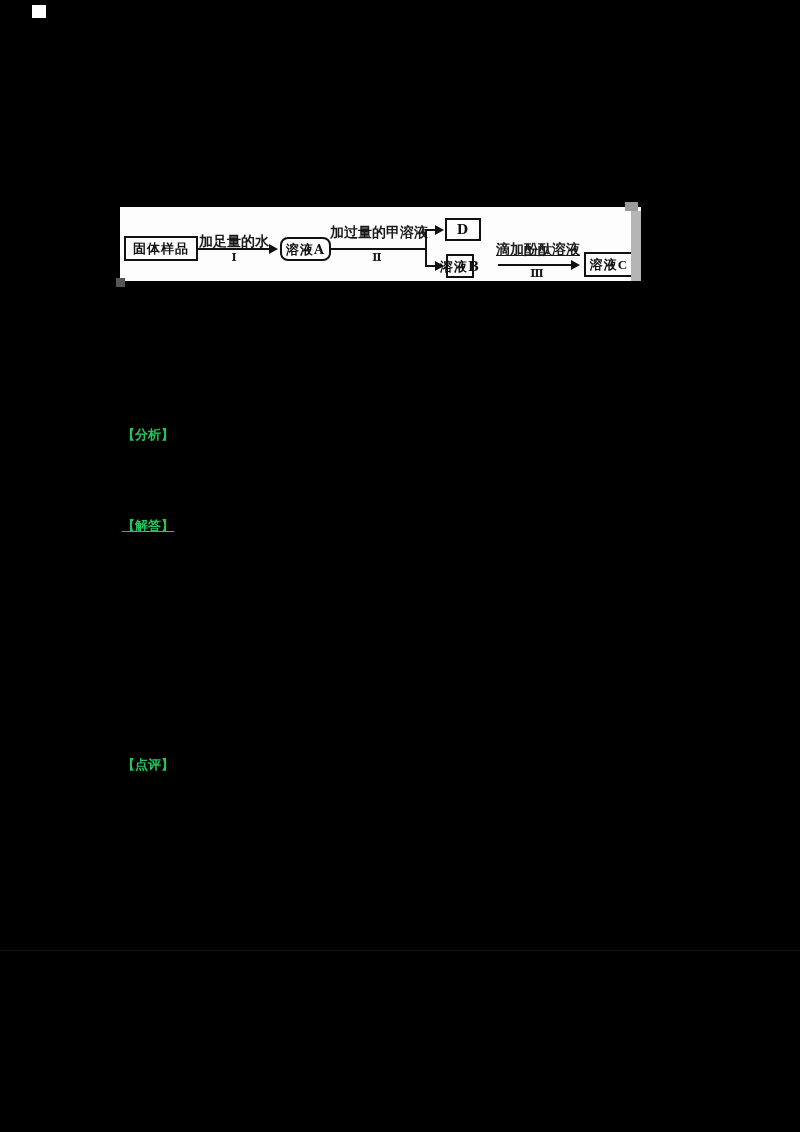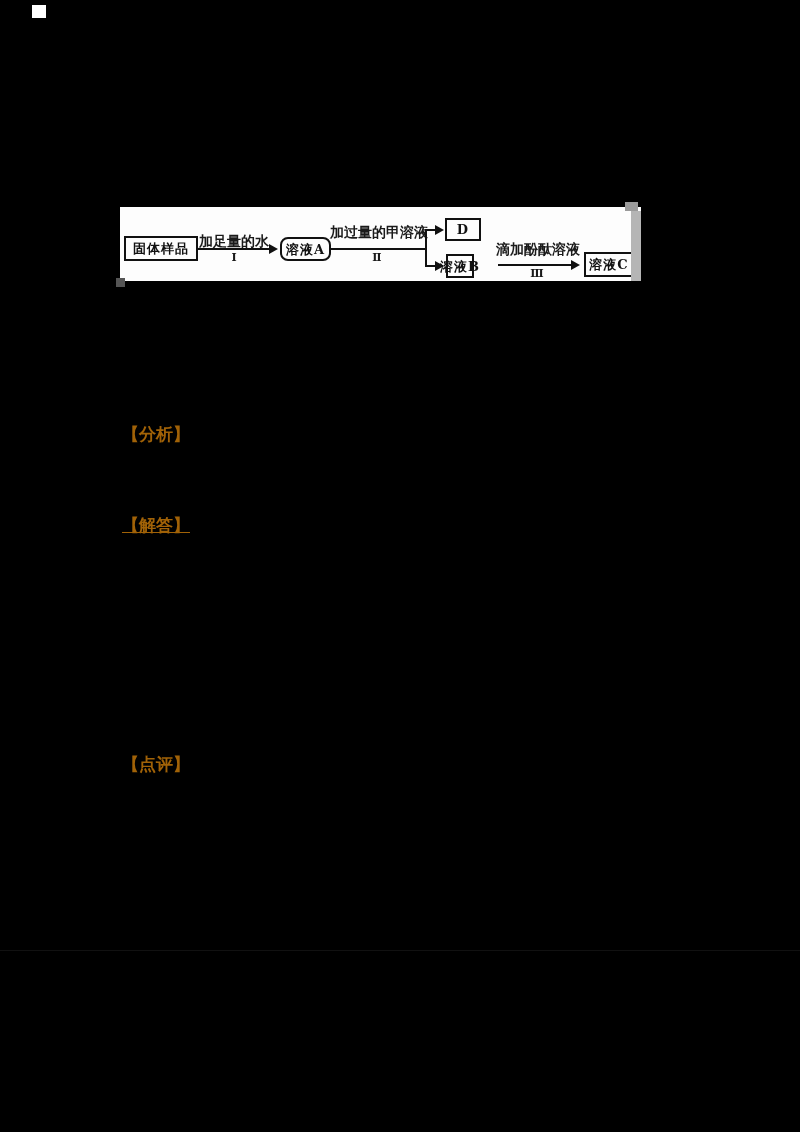--- a/index.html
+++ b/index.html
@@ -62,22 +62,22 @@
 
   
   .strip-corner-mark {
     position:absolute; left:116px; top:278px; width:9px; height:9px;
     background:#555555;
   }
 
   
   .section-label {
     position:absolute;
-    font-size:17px; font-weight:bold;
-    color:#a16207;
+    font-size:13px; font-weight:bold;
+    color:#22c55e;
     white-space:nowrap; line-height:15px;
   }
   .sec-analysis { left:122px; top:427px; }
   .sec-answer   { left:122px; top:518px;text-decoration:underline; }
   .sec-comment  { left:122px; top:757px; }
 </style>
 </head>
 <body>
 
 <div class="corner-artifact"></div>
@@ -102,24 +102,24 @@
   <div class="fc-head" style="left:315px; top:18px;"></div>
   <div class="fc-line-h" style="left:305px; top:58px; width:13px;"></div>
   <div class="fc-head" style="left:315px; top:54px;"></div>
 
   <div class="fc-box" style="left:325px; top:11px; width:36px; height:23px;">D</div>
 
   <div class="fc-box" style="left:326px; top:47px; width:28px; height:24px;">溶液B</div>
 
   <div class="fc-line-h" style="left:378px; top:57px; width:78px;"></div>
   <div class="fc-head" style="left:451px; top:53px;"></div>
-  <div class="fc-caption" style="left:376px; top:34px; width:84px;">滴加酚酞溶液</div>
+  <div class="fc-caption" style="left:376px; top:34px; width:84px;text-decoration:underline;">滴加酚酞溶液</div>
   <div class="fc-numeral" style="left:378px; top:60px; width:78px;">Ⅲ</div>
 
-  <div class="fc-box" style="left:464px; top:45px; width:50px; height:25px;">溶液C</div>
+  <div class="fc-box" style="left:464px; top:45px; width:50px; height:25px;font-family:Liberation Serif, serif;">溶液C</div>
 
   <div class="sb-notch"></div>
   <div class="sb-thumb"></div>
 </div>
 
 <div class="strip-corner-mark"></div>
 
 <div class="section-label sec-analysis">【分析】</div>
 <div class="section-label sec-answer">【解答】</div>
 <div class="section-label sec-comment">【点评】</div>

